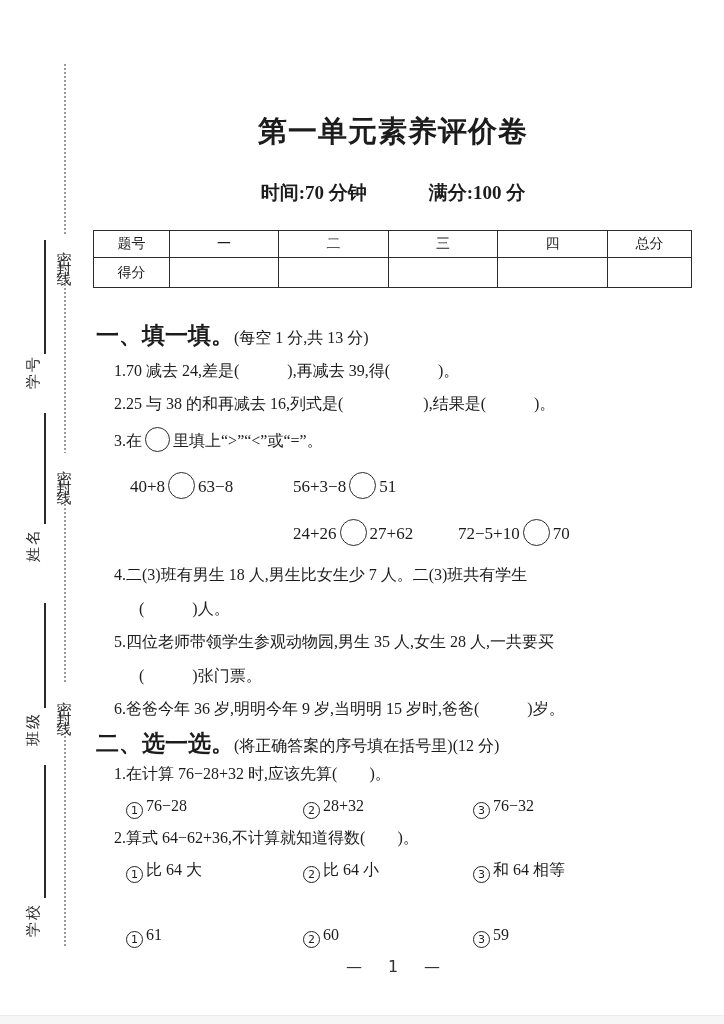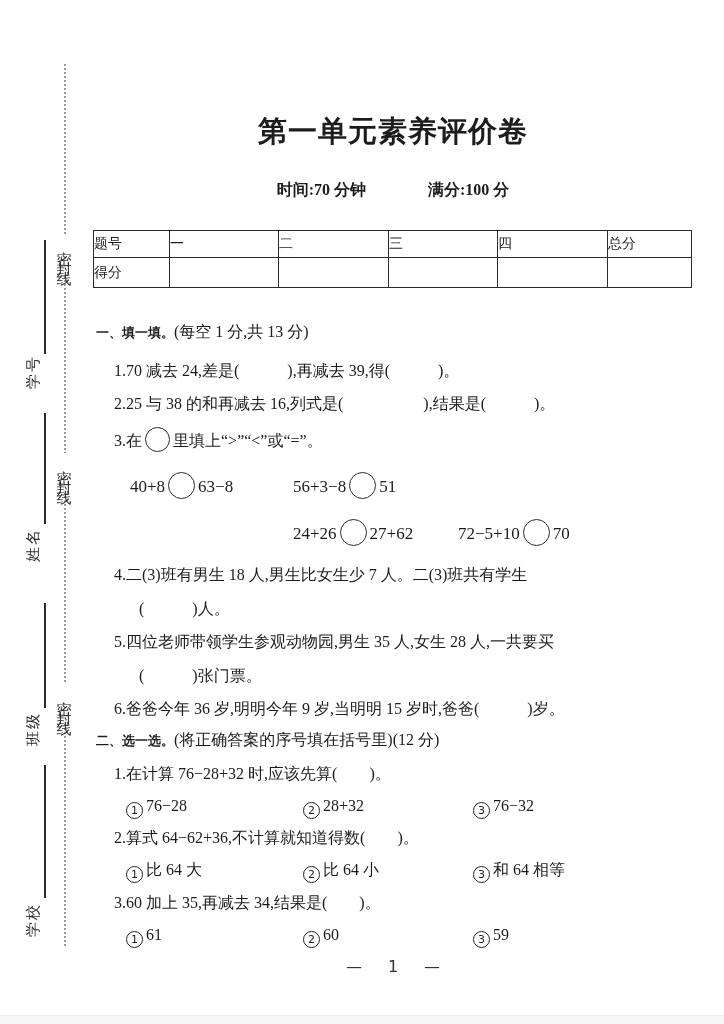--- a/index.html
+++ b/index.html
@@ -23,32 +23,32 @@
   }
   .lb1{top:372px}.lb2{top:545px}.lb3{top:729px}.lb4{top:920px}
   
   .title{
     position:absolute;left:95px;width:596px;top:112px;text-align:center;
     font-size:29px;font-weight:bold;font-family:"DejaVu Sans","Liberation Sans",sans-serif;
     letter-spacing:1px;
   }
   .meta{
     position:absolute;left:95px;width:596px;top:180px;display:flex;justify-content:center;gap:62px;
-    font-size:16px;font-weight:bold;
+    font-size:19px;font-weight:bold;
   }
   
   .score-table{position:absolute;left:93px;top:230px;border-collapse:collapse;table-layout:fixed;}
   .score-table th,.score-table td{
-    border:1.6px solid #2b2b2b;font-size:14px;font-weight:normal;text-align:left;padding:0;
+    border:1.6px solid #2b2b2b;font-size:14px;font-weight:normal;text-align:center;padding:0;
   }
   .score-table .hrow th{height:26px;}
   .score-table .srow th,.score-table .srow td{height:29px;}
   
   .line{position:absolute;font-size:16px;white-space:nowrap;line-height:1.25;}
-  .sec-head .h{font-family:Liberation Serif, serif;font-weight:bold;font-size:13px;}
+  .sec-head .h{font-family:Liberation Serif, serif;font-weight:bold;font-size:23px;}
   .sec-head .n{font-size:16px;}
   .s1-head{left:96px;top:322px}
   .l-q1{left:114px;top:361px}
   .l-q2{left:114px;top:394px}
   .l-q3{left:114px;top:427px}
   .blank-circle{
     display:inline-block;width:23px;height:23px;border:1.7px solid #2b2b2b;border-radius:50%;
     vertical-align:-6px;margin:0 3px;
   }
   .cmp{font-size:17px;}
@@ -177,21 +177,20 @@
   <div class="line l-2q2">2.算式 64−62+36,不计算就知道得数(　　)。</div>
   <div class="line or2 oc1">
     <span class="num-circle">1</span><span>比 64 大</span>
   </div>
   <div class="line or2 oc2">
     <span class="num-circle">2</span><span>比 64 小</span>
   </div>
   <div class="line or2 oc3">
     <span class="num-circle">3</span><span>和 64 相等</span>
   </div>
-  <div class="line l-2q3">3.60 加上 35,再减去 34,结果是(　　)。</div>
   <div class="line or3 oc1">
     <span class="num-circle">1</span><span>61</span>
   </div>
   <div class="line or3 oc2">
     <span class="num-circle">2</span><span>60</span>
   </div>
   <div class="line or3 oc3">
     <span class="num-circle">3</span><span>59</span>
   </div>
 

